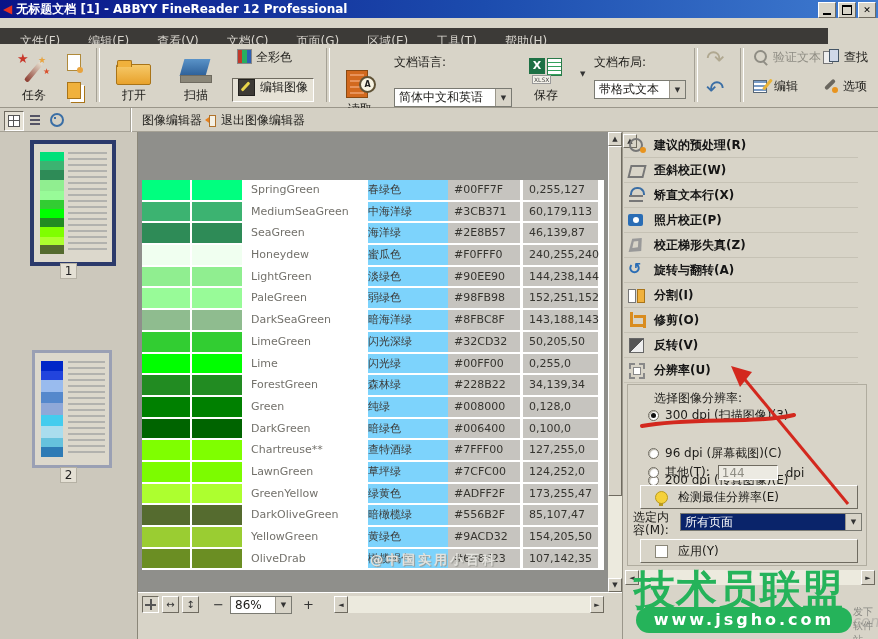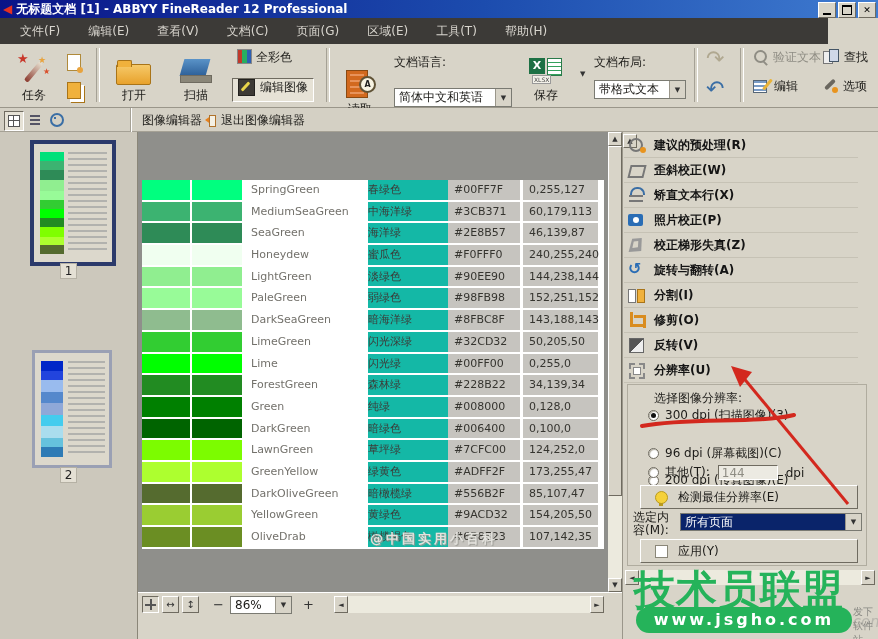--- a/index.html
+++ b/index.html
@@ -14,21 +14,21 @@
   .titlebar{left:0;top:0;width:878px;height:18px;background:linear-gradient(90deg,#0a1488,#1c4cae 55%,#3f7bd0);
             display:flex;align-items:center;color:#fff;font-weight:bold;padding-left:3px;box-sizing:border-box;}
   .applogo{color:#e33022;font-size:12px;margin-right:4px;line-height:18px;}
   .wincontrols{position:absolute;right:2px;top:2px;display:flex;gap:2px;}
   .winbtn{width:16px;height:14px;display:flex;align-items:center;justify-content:center;
           color:#000;font-size:9px;font-weight:bold;line-height:1;}
   .winbtn.min::after{content:"";width:8px;height:2px;background:#000;margin-top:7px;}
   .winbtn.max::after{content:"";width:8px;height:7px;border:1px solid #000;border-top-width:2px;}
   .winbtn.cls::after{content:"✕";font-size:9px;}
   
-  .menubar{left:0;top:18px;width:828px;height:26px;background:#3c3a37;display:flex;align-items:center;
+  .menubar{left:0;top:28px;width:828px;height:26px;background:#3c3a37;display:flex;align-items:center;
            color:#d8d5ce;padding-left:6px;box-sizing:border-box;}
   .menu-item{padding:0 14px;line-height:26px;cursor:default;}
   
   .toolbar{left:0;top:44px;width:878px;height:64px;background:#d8d4c8;border-bottom:1px solid #9a968a;box-sizing:border-box;}
   .tbtn{position:absolute;display:flex;flex-direction:column;align-items:center;justify-content:flex-end;
         text-align:center;color:#1c1b18;}
   .tbtn .cap{margin-top:2px;}
   .sep{position:absolute;top:4px;width:2px;height:54px;border-left:1px solid #a5a195;border-right:1px solid #fff;}
   
   .wand{width:36px;height:32px;position:relative;}
@@ -109,21 +109,21 @@
   .pn1{top:132px;} .pn2{top:336px;}
   .pagenum span{background:#e4e0d4;border:1px solid #b5b1a4;padding:0 4px;}
   
   .canvas{left:138px;top:132px;width:470px;height:460px;background:#8f8f8b;overflow:hidden;}
   .ctable{position:absolute;left:4px;top:48px;width:462px;background:#fff;}
   .ctr{display:flex;height:19.7px;margin-bottom:2px;line-height:19.7px;font-size:11px;}
   .sw{flex:none;}
   .sw1{width:48px;margin-right:2px;}
   .sw2{width:50px;margin-right:1px;}
   .c-name{flex:none;width:125px;background:#fff;color:#73716b;padding-left:8px;box-sizing:border-box;overflow:hidden;}
-  .c-cname{flex:none;width:80px;background:#14b8a6;color:#3c3b38;overflow:hidden;}
+  .c-cname{flex:none;width:80px;background:#7dd3fc;color:#3c3b38;overflow:hidden;}
   .c-hex{flex:none;width:72px;background:#c6c4bf;color:#35342f;padding-left:6px;box-sizing:border-box;margin-right:3px;}
   .c-rgb{flex:none;width:75px;background:#c6c4bf;color:#35342f;padding-left:6px;box-sizing:border-box;}
   .tbl-wm{position:absolute;left:228px;bottom:1px;z-index:5;color:#e3e2dd;font-size:13px;font-weight:bold;
           letter-spacing:3px;text-shadow:1px 1px 1px #9a9a94;white-space:nowrap;}
   
   .vscroll{left:608px;top:132px;width:14px;height:460px;background:#eceade;}
   .sbtn{position:absolute;left:0;width:14px;height:14px;display:flex;align-items:center;justify-content:center;font-size:7px;color:#333;box-sizing:border-box;}
   .vthumb{position:absolute;left:0;top:14px;width:14px;height:350px;box-sizing:border-box;}
   
   .zoombar{left:138px;top:592px;width:484px;height:24px;background:#d8d4c8;border-top:1px solid #fff;box-sizing:border-box;}
@@ -415,20 +415,28 @@
         </div>
         <div class="ctr">
           <span class="sw sw1" style="background: rgb(0, 100, 0);"></span>
           <span class="sw sw2" style="background: rgb(0, 100, 0);"></span>
           <span class="c-name nowrap">DarkGreen</span>
           <span class="c-cname nowrap">暗绿色</span>
           <span class="c-hex nowrap">#006400</span>
           <span class="c-rgb nowrap">0,100,0</span>
         </div>
         <div class="ctr">
+          <span class="sw sw1" style="background: rgb(127, 255, 0);"></span>
+          <span class="sw sw2" style="background: rgb(127, 255, 0);"></span>
+          <span class="c-name nowrap">Chartreuse**</span>
+          <span class="c-cname nowrap">查特酒绿</span>
+          <span class="c-hex nowrap">#7FFF00</span>
+          <span class="c-rgb nowrap">127,255,0</span>
+        </div>
+        <div class="ctr">
           <span class="sw sw1" style="background: rgb(124, 252, 0);"></span>
           <span class="sw sw2" style="background: rgb(124, 252, 0);"></span>
           <span class="c-name nowrap">LawnGreen</span>
           <span class="c-cname nowrap">草坪绿</span>
           <span class="c-hex nowrap">#7CFC00</span>
           <span class="c-rgb nowrap">124,252,0</span>
         </div>
         <div class="ctr">
           <span class="sw sw1" style="background: rgb(173, 255, 47);"></span>
           <span class="sw sw2" style="background: rgb(173, 255, 47);"></span>

